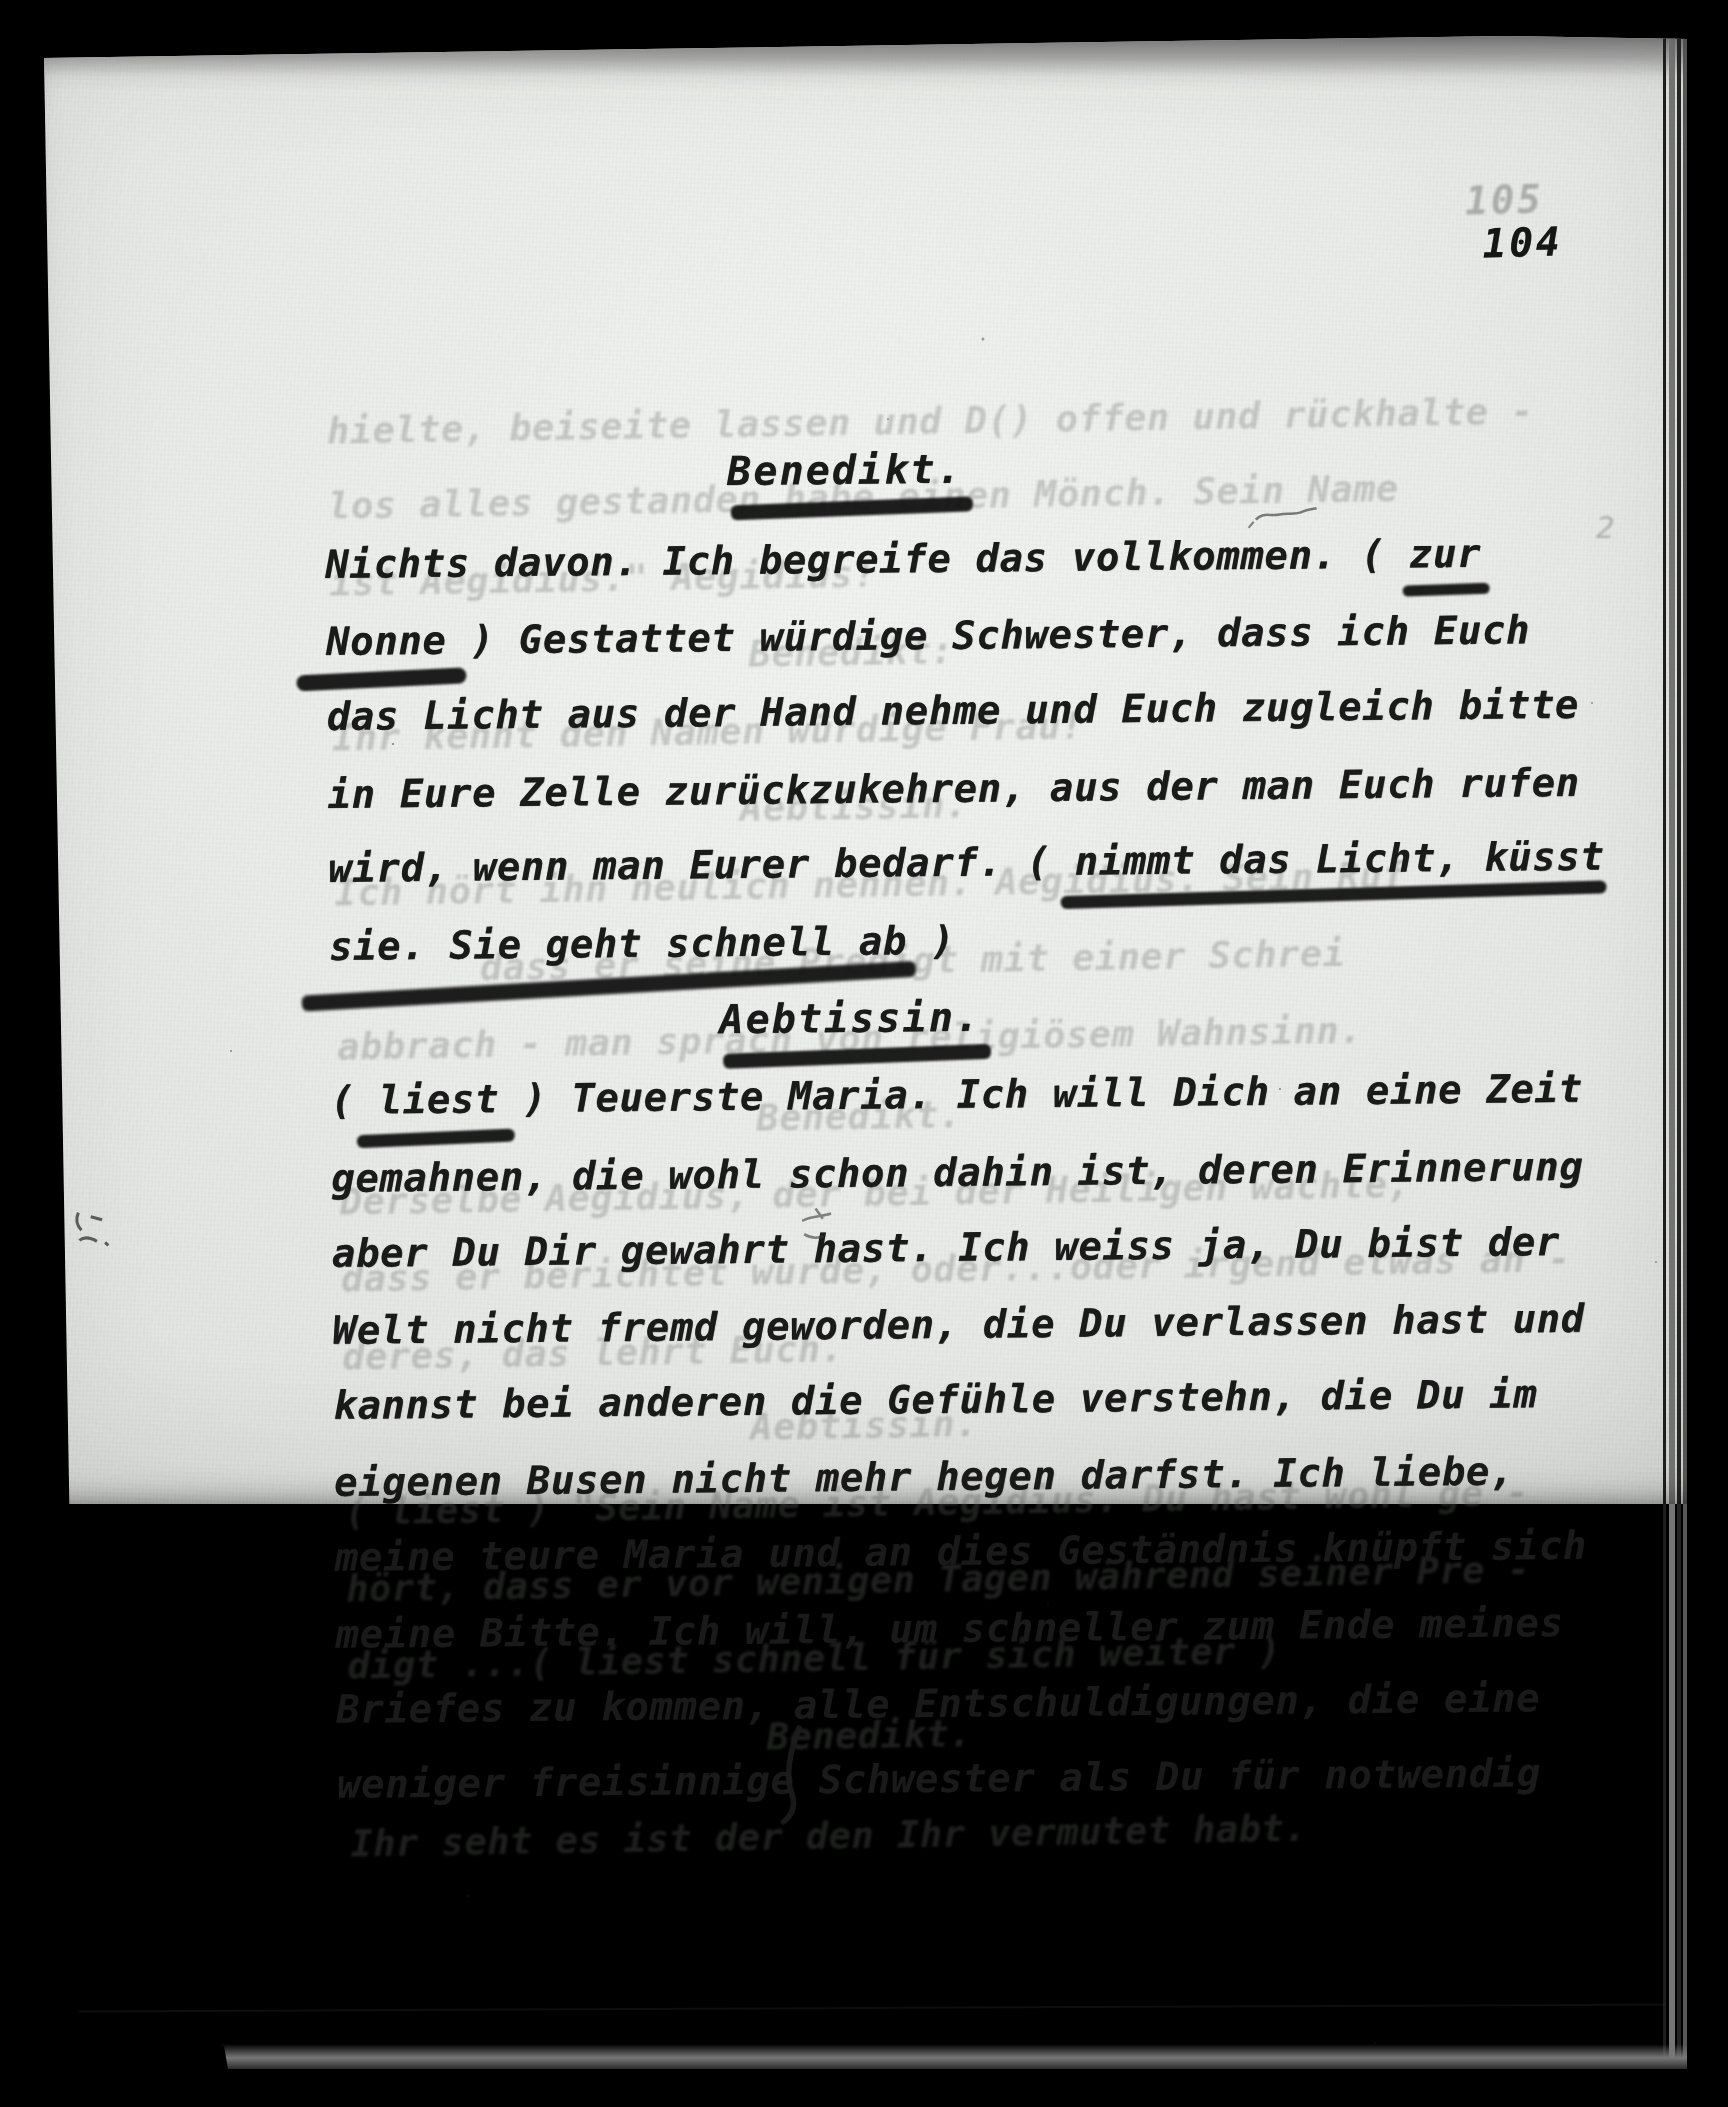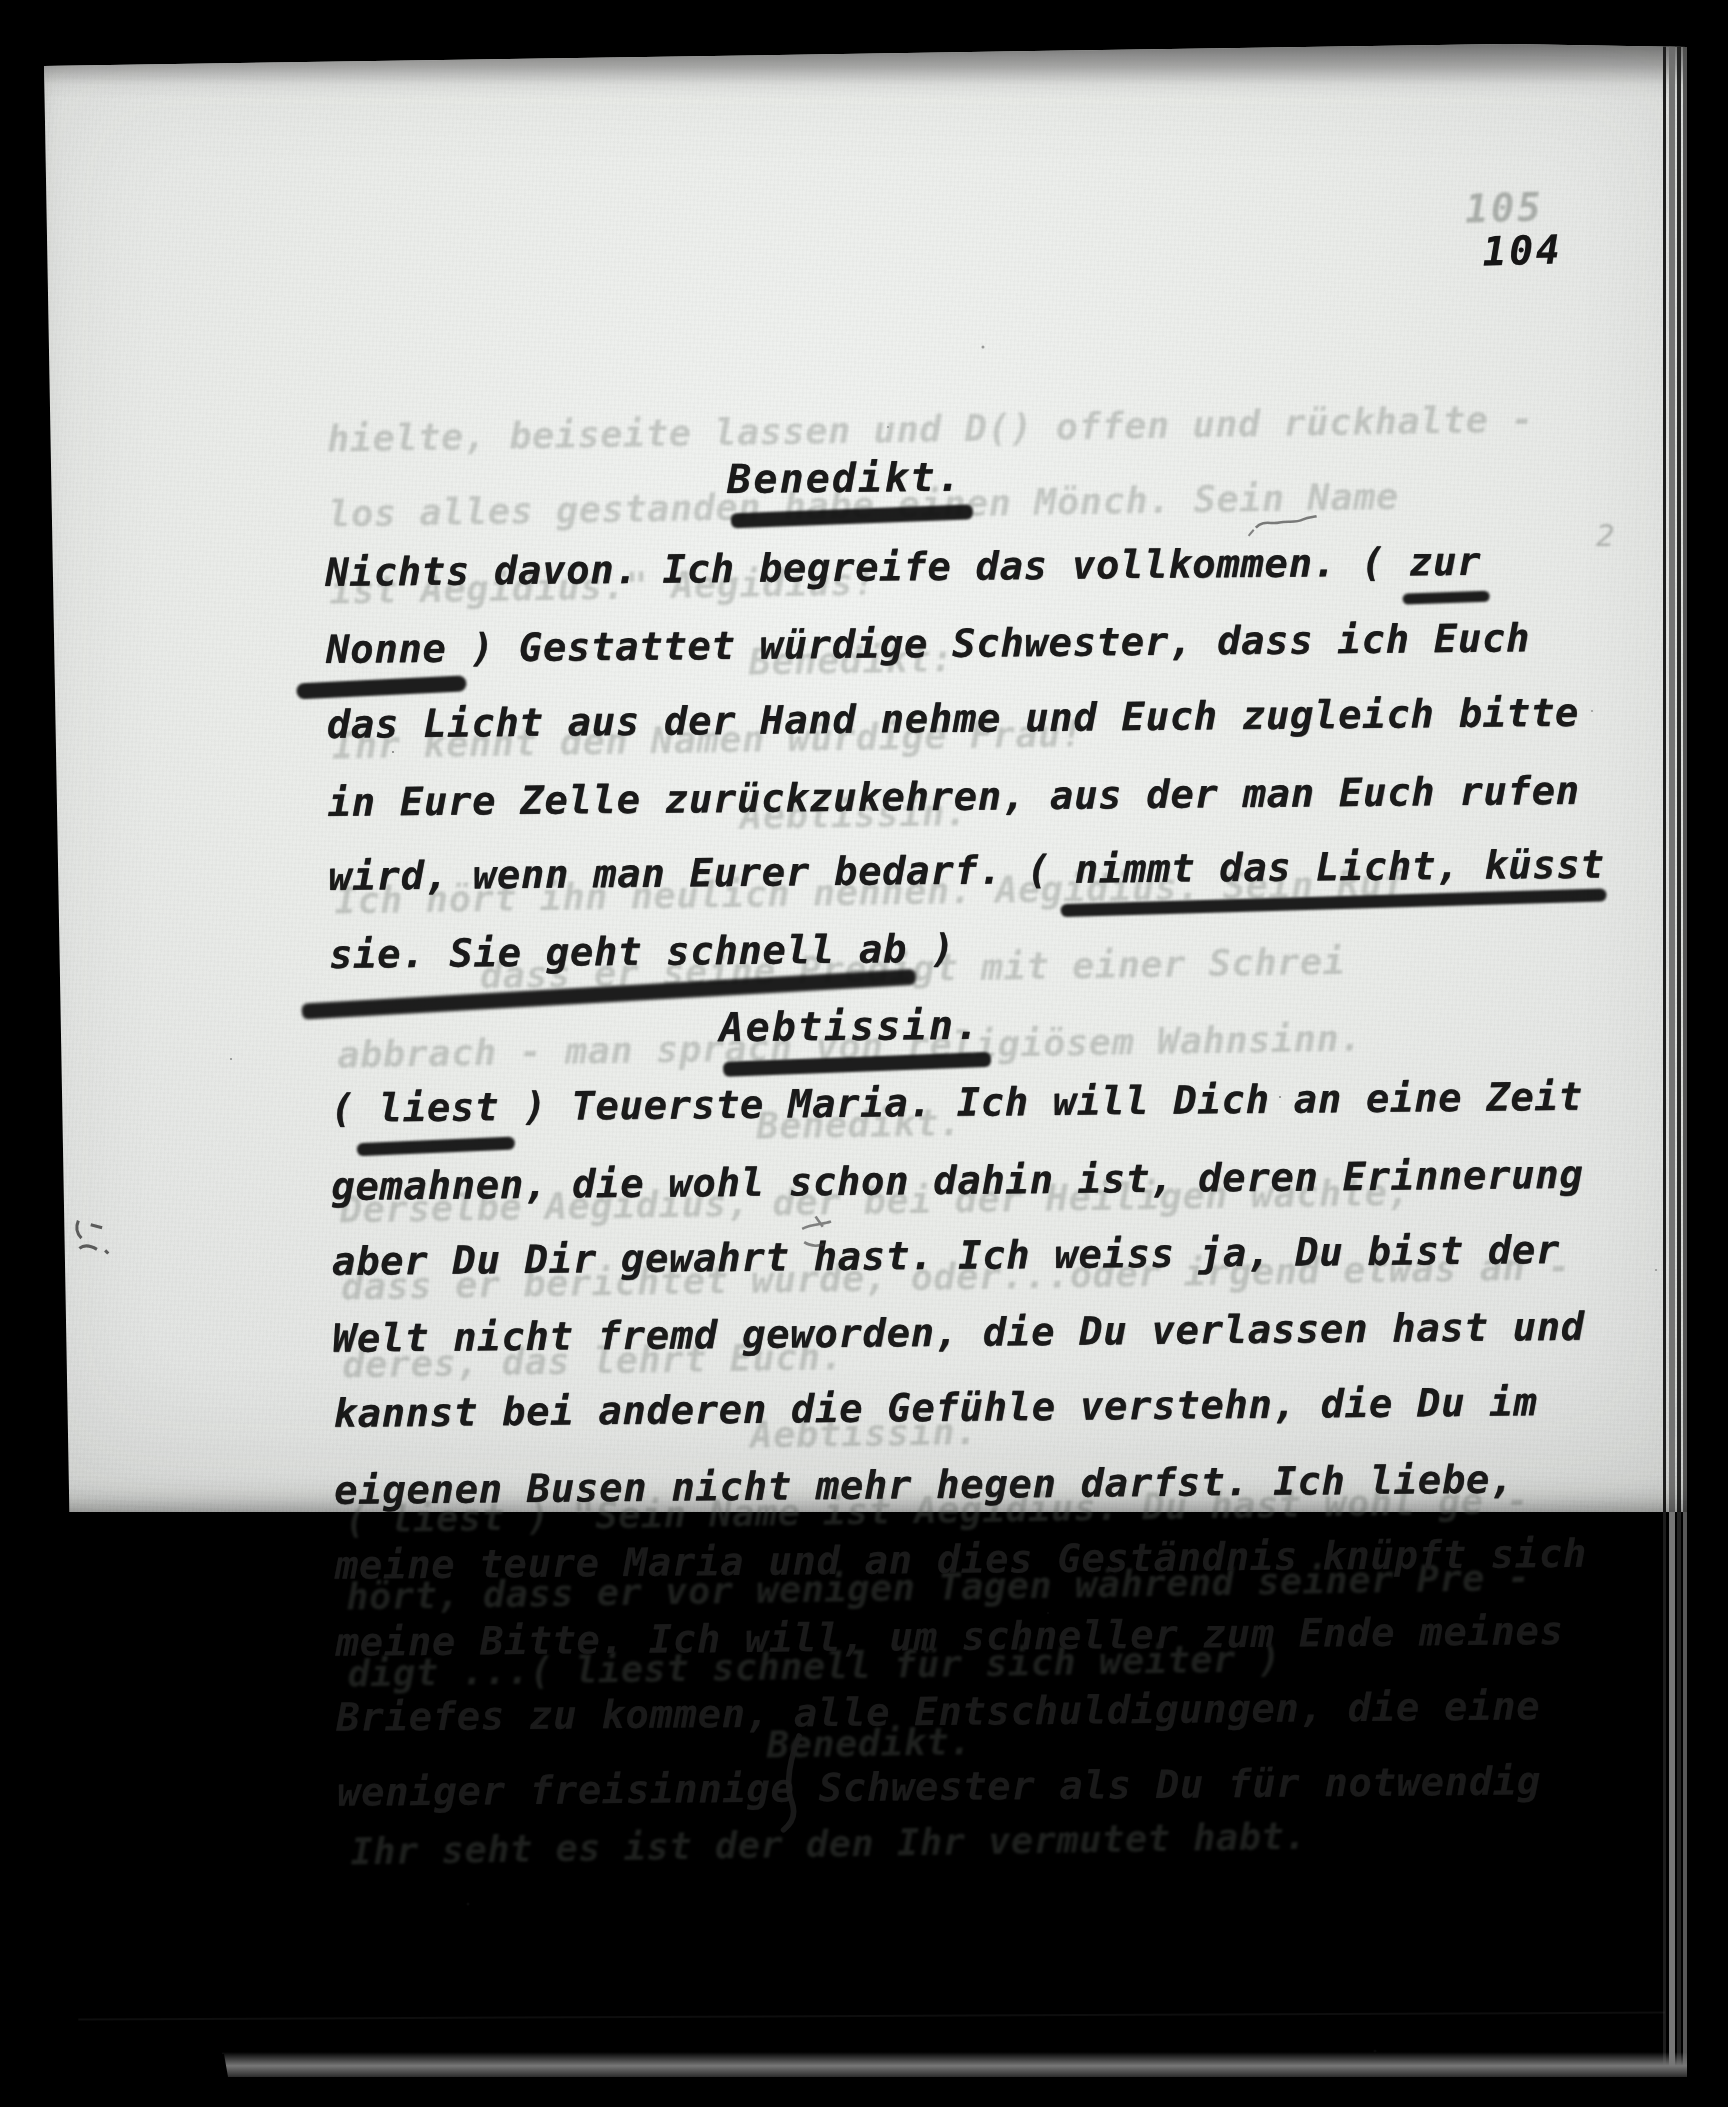--- a/index.html
+++ b/index.html
@@ -1,21 +1,21 @@
 <!DOCTYPE html>
 <html style="font-size:8.3px"><head>
 <meta charset="utf-8">
 <style>
   html,body{margin:0;padding:0;background:#000;}
   body{width:1728px;height:2108px;position:relative;overflow:hidden;
        font-family:"DejaVu Sans Mono", monospace;}
 
   
   .paper{
-    position:absolute;left:0;top:16px;width:1728px;height:1496px;
+    position:absolute;left:0;top:8px;width:1728px;height:1496px;
     clip-path:polygon(44px 50px,1505px 28px,1687px 31px,1687px 2061px,228px 2061px,224px 2038px,79px 2046px);
     background:
       repeating-linear-gradient(93deg, rgba(0,0,0,0.015) 0 1.5px, rgba(255,255,255,0.02) 1.5px 3.6px),
       repeating-linear-gradient(2deg, rgba(0,0,0,0.012) 0 2.1px, rgba(255,255,255,0.015) 2.1px 4.6px),
       radial-gradient(ellipse at 48% 38%, #f1f3f1 0%, #eaece9 48%, #e2e4e2 78%, #d5d7d5 100%);
   }
   .vignette{
     position:absolute;left:0;top:0;right:0;bottom:0;pointer-events:none;
     box-shadow:
       inset 41px 0 36px -23px rgba(0,0,0,.6),

